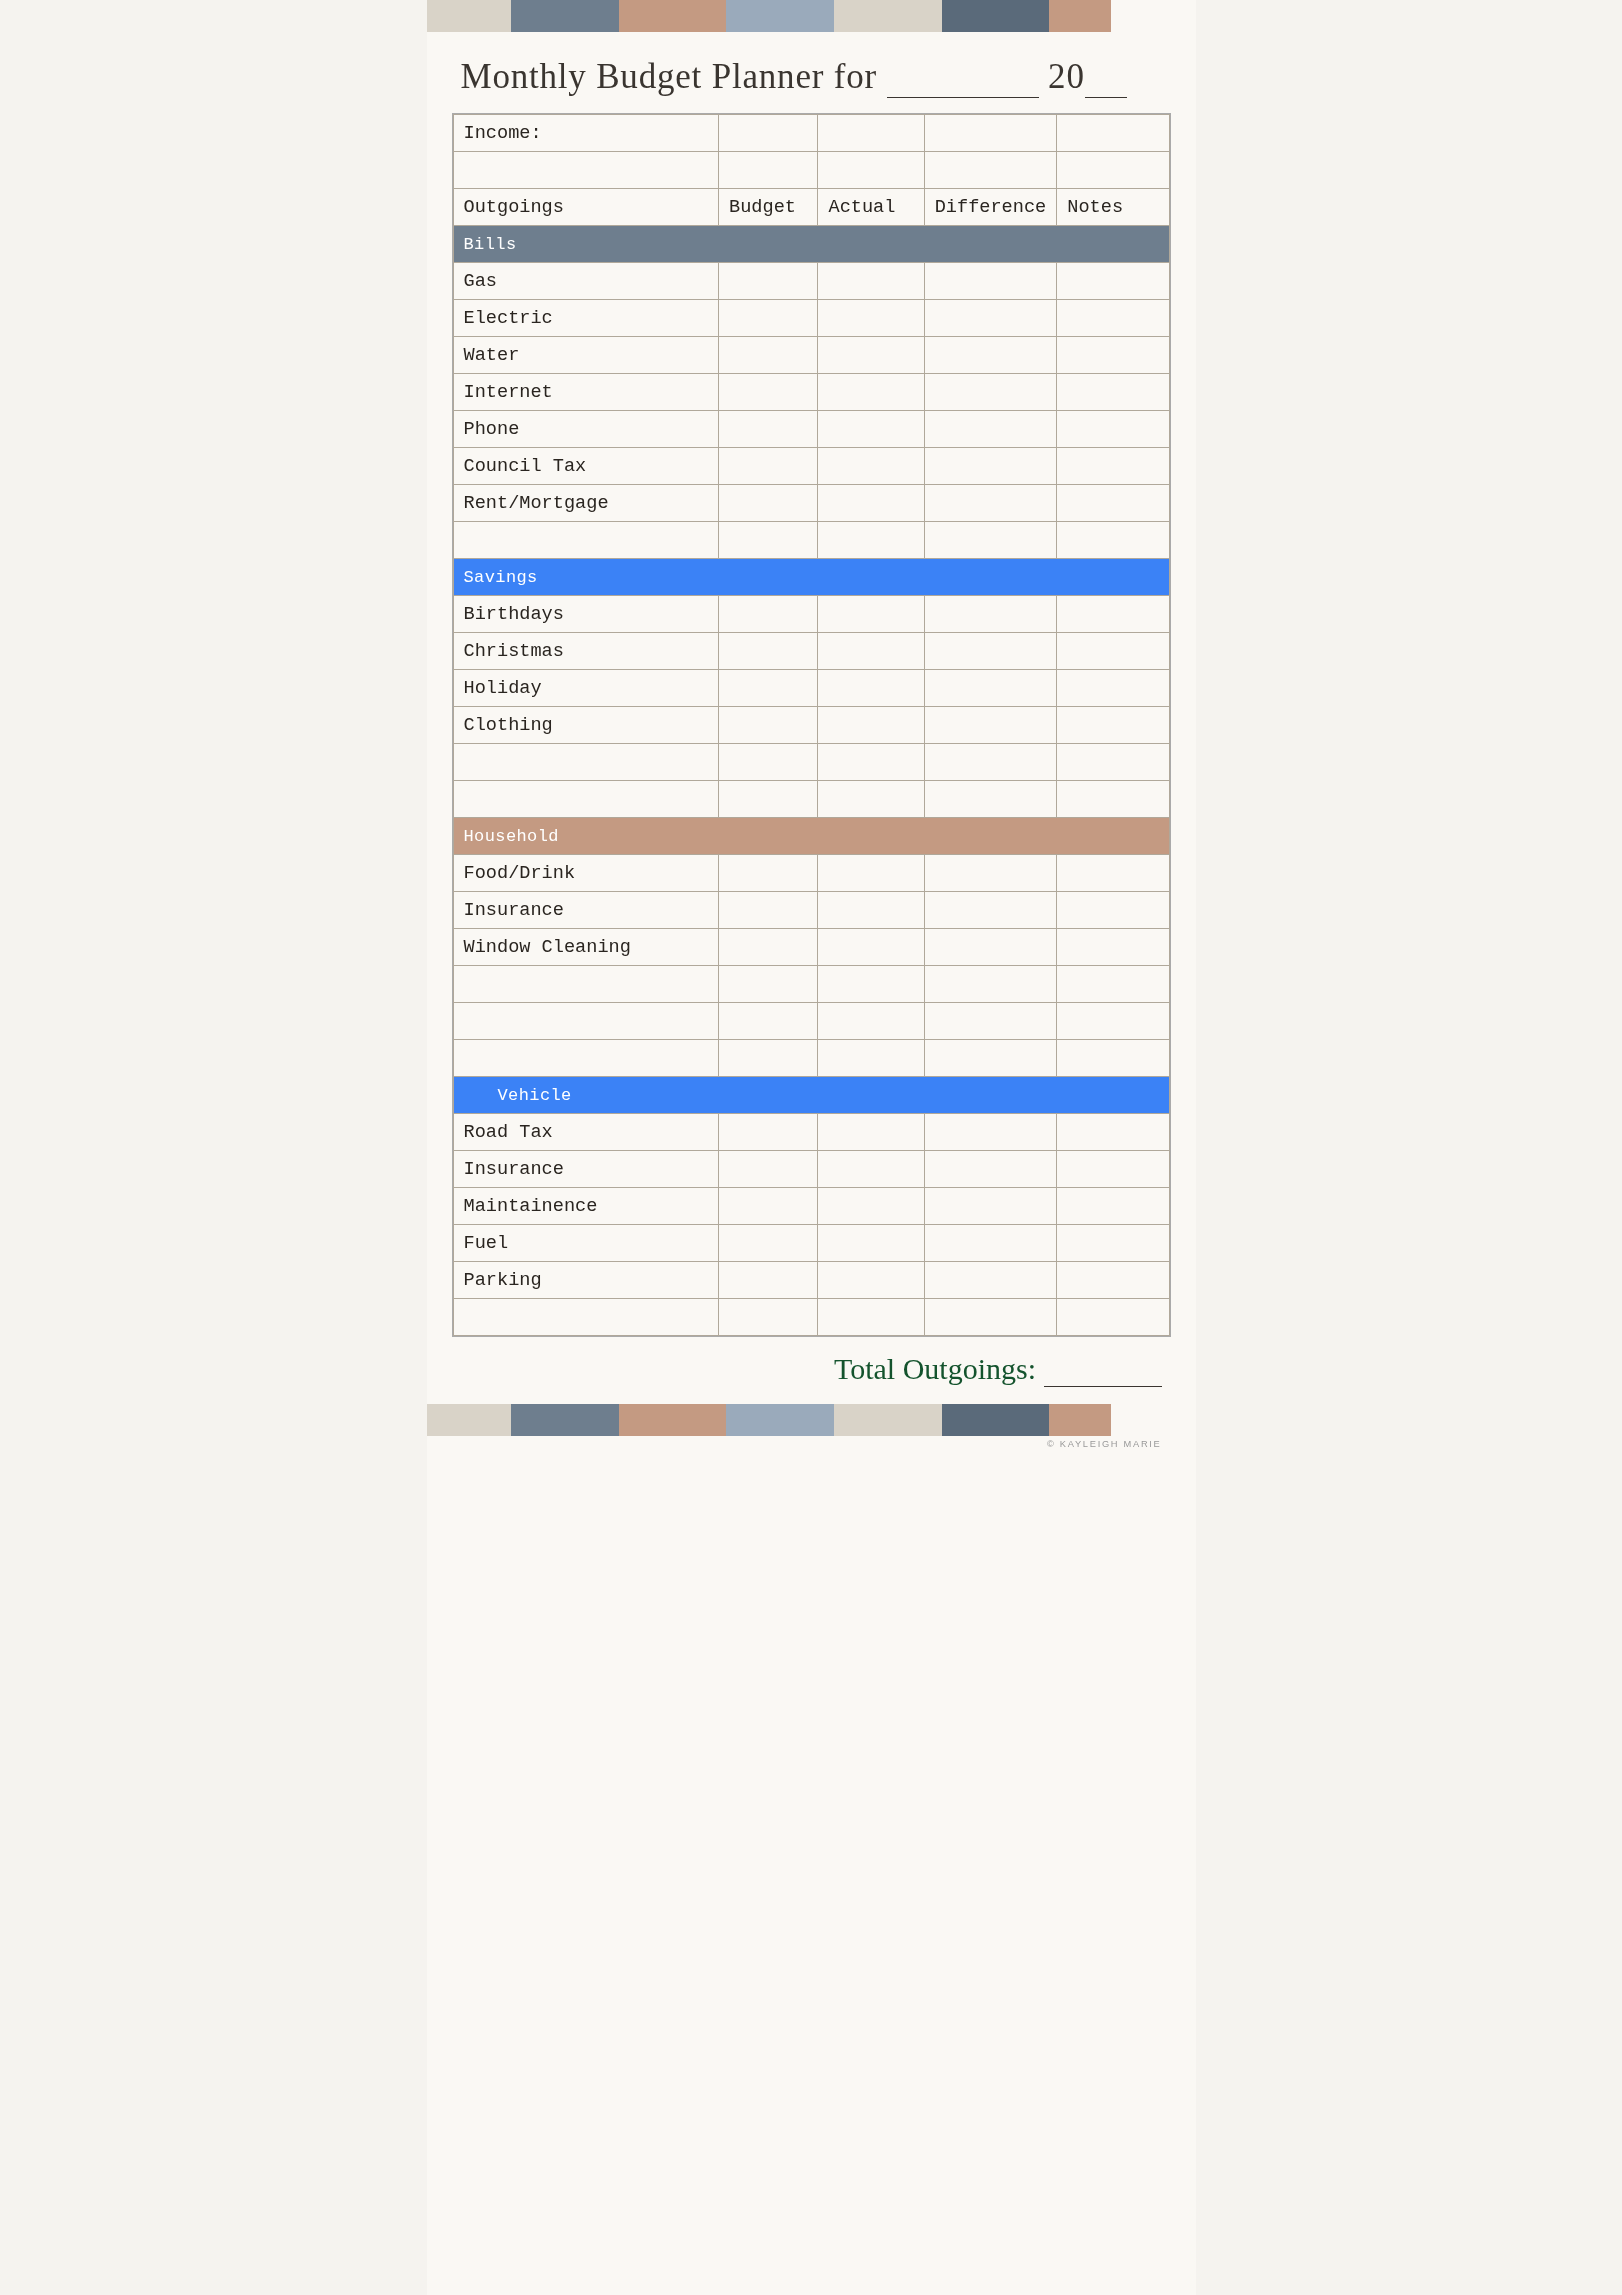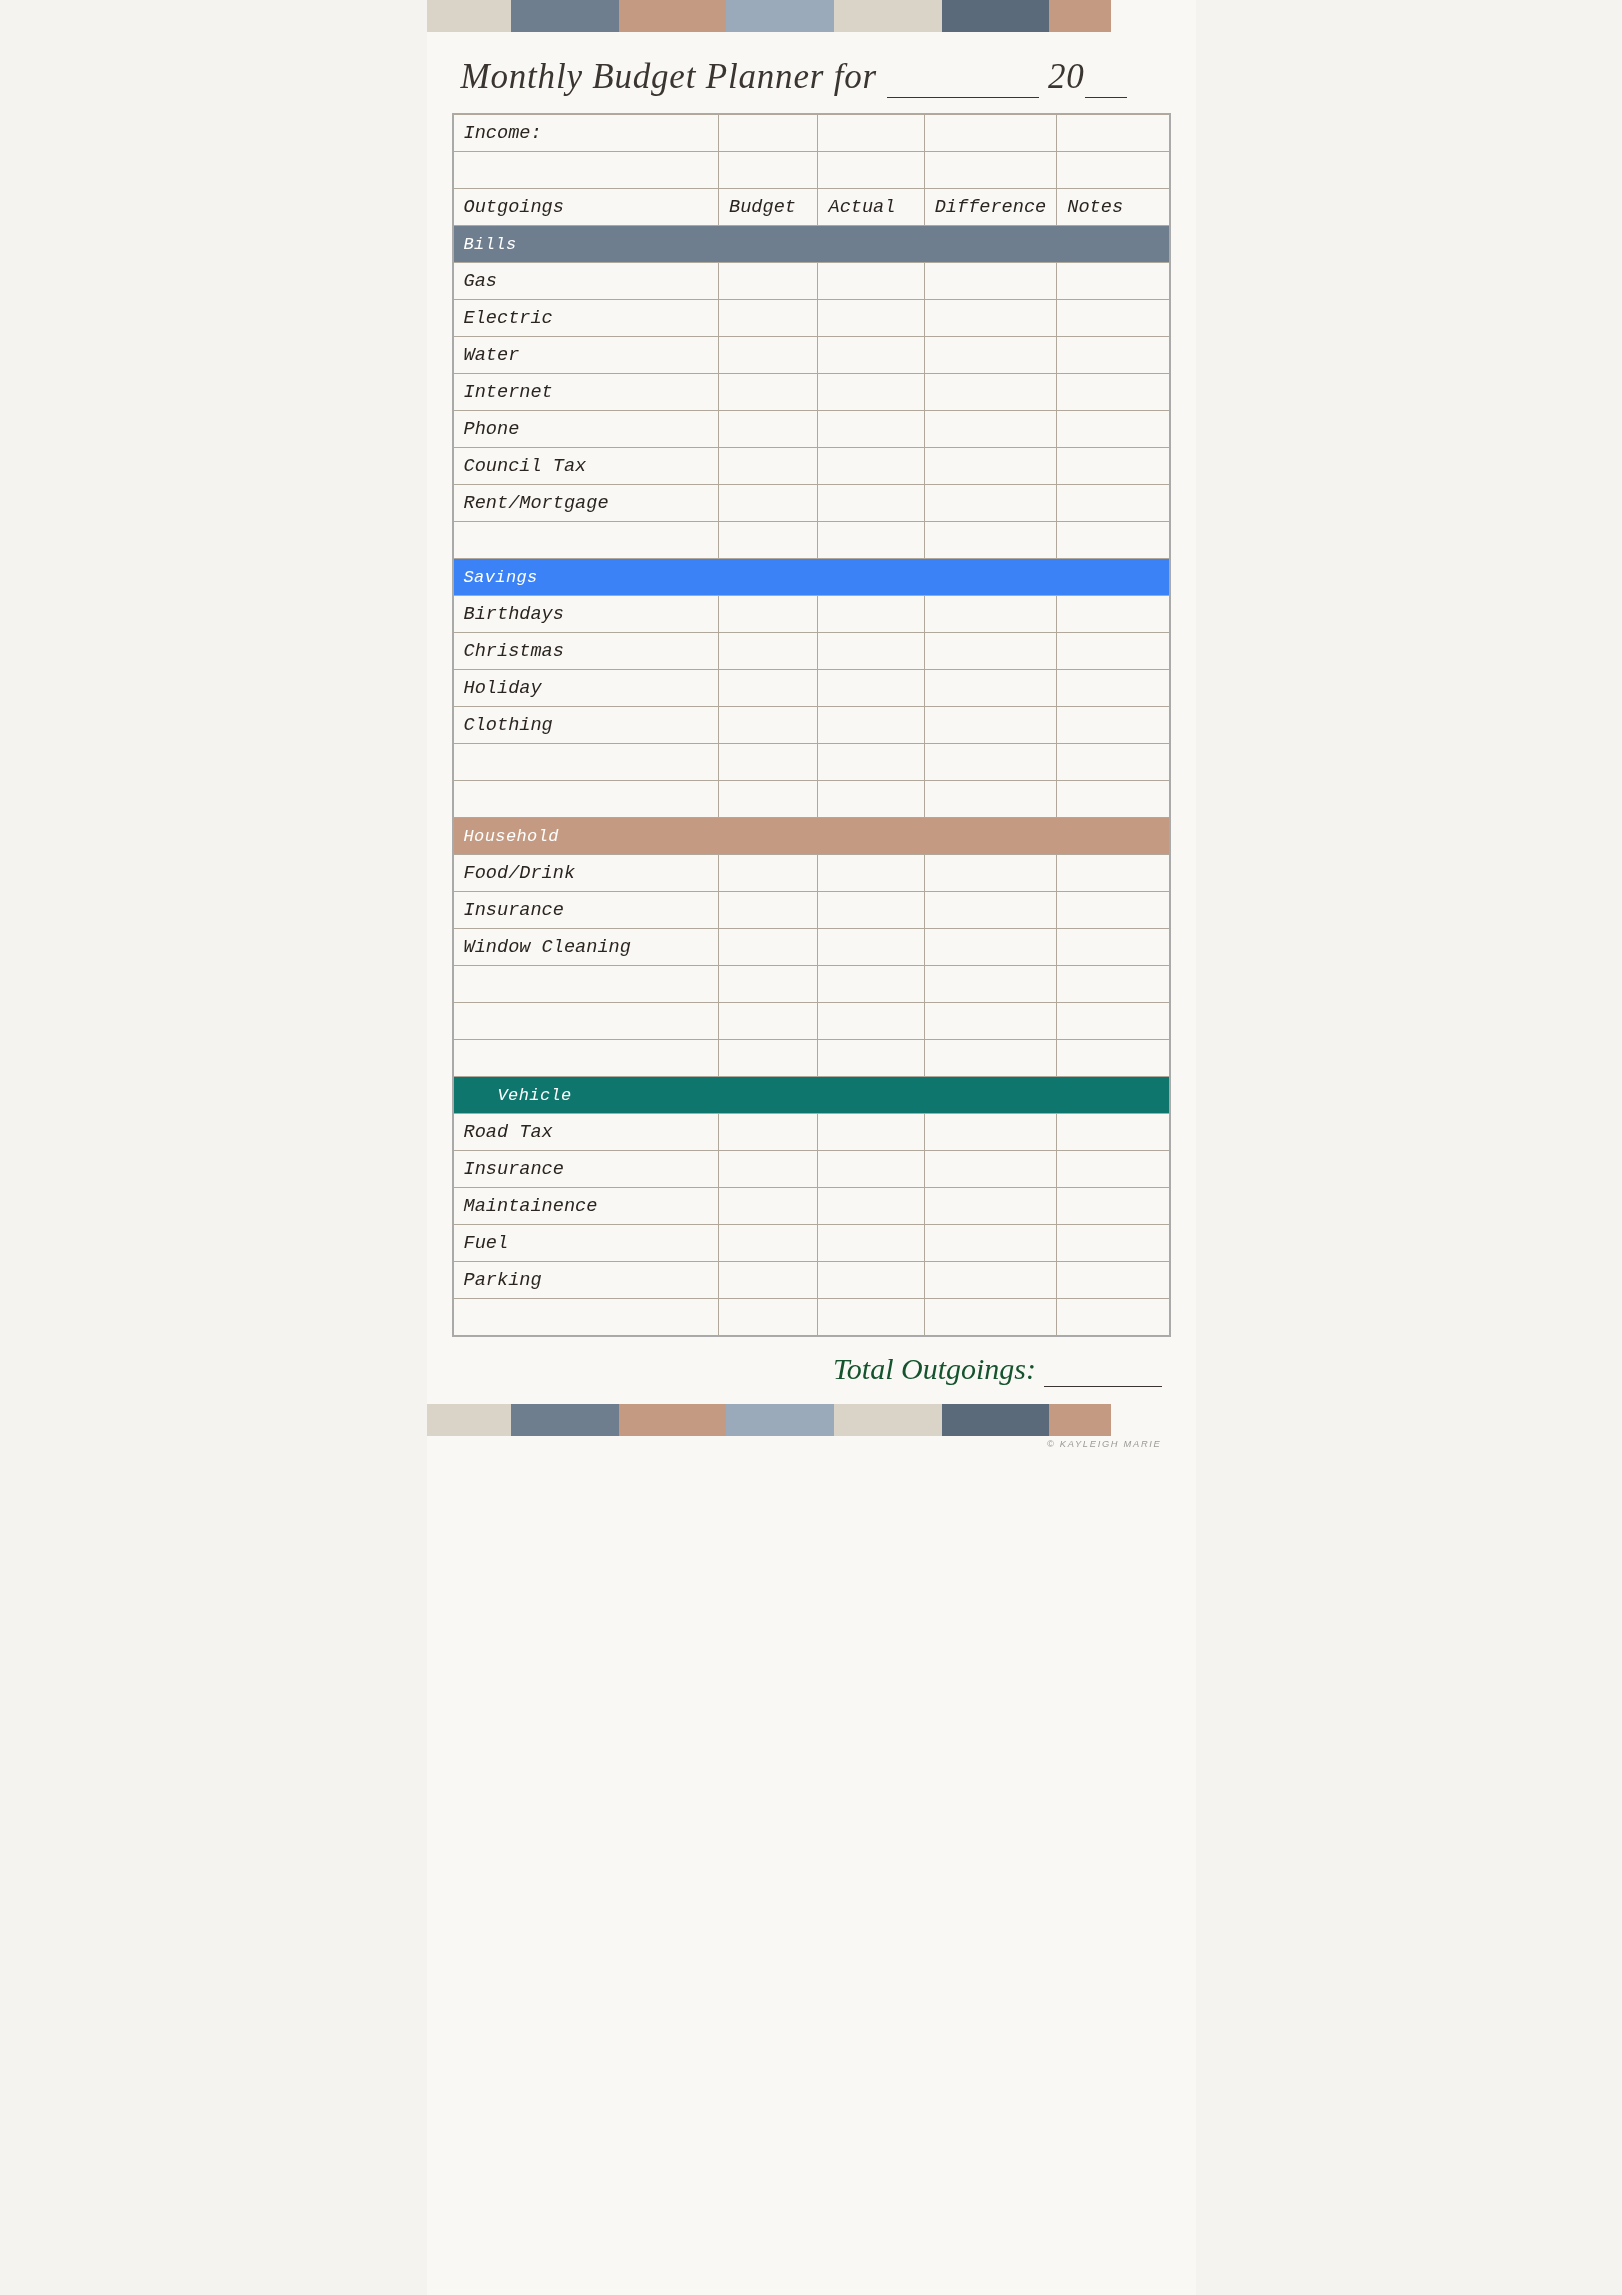--- a/index.html
+++ b/index.html
@@ -11,21 +11,20 @@
       margin: 0 auto;
       padding: 0;
     }
 
     .page {
       background: #faf8f4;
       width: 769px;
       min-height: 2295px;
       position: relative;
       padding: 0;
-      font-style: italic;
     }
 
     
     .color-bar {
       display: flex;
       width: 100%;
       height: 32px;
       overflow: hidden;
     }
 
@@ -88,21 +87,21 @@
       padding: 6.8px 10px;
       font-size: 17px;
       color: #fff;
       font-weight: normal;
       letter-spacing: 0.4px;
     }
 
     .section-bills td { background-color: #6e7e8e; }
     .section-savings td { background-color: #3b82f6; }
     .section-household td { background-color: #c49a82; color: #fff; }
-    .section-vehicle td { background-color: #0f766e; padding-left: 44px; }
+    .section-vehicle td { background-color: #3b82f6; padding-left: 44px; }
 
     .empty-row td { height: 37px; }
 
     
     .total-area {
       text-align: right;
       padding: 15px 34px 8.5px 34px;
       font-family: 'Brush Script MT', cursive, fantasy;
       font-size: 30px;
       color: #14532d;

